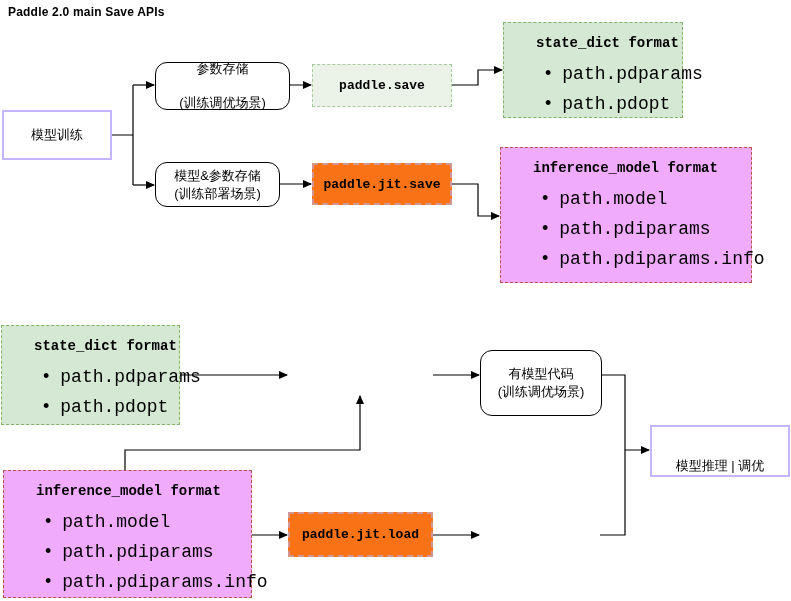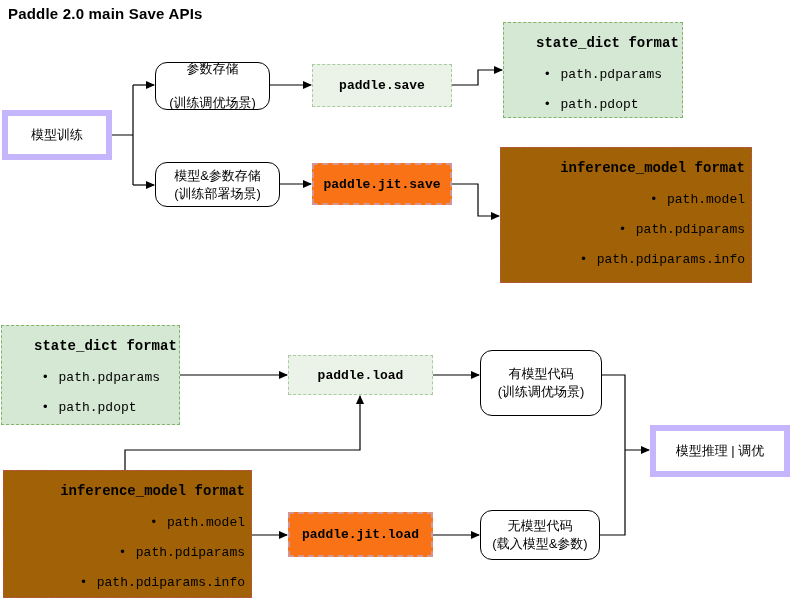--- a/index.html
+++ b/index.html
@@ -2,35 +2,35 @@
 <html><head>
 <meta charset="utf-8">
 <style>
   html,body{margin:0;padding:0;background:#ffffff;}
   .canvas{
     position:relative;width:791px;height:601px;background:#ffffff;overflow:hidden;
     font-family:"Liberation Sans",sans-serif;color:#000;
   }
   .connectors{position:absolute;left:0;top:0;width:791px;height:601px;}
   .node{position:absolute;box-sizing:border-box;}
-  .section-title{position:absolute;font-size:15px;font-weight:bold;letter-spacing:.2px;}
-  .rect{border:6px solid #c4b5fd;background:#fff;}
+  .section-title{position:absolute;font-size:12px;font-weight:bold;letter-spacing:.2px;}
+  .rect{border:2px solid #c4b5fd;background:#fff;}
   .rounded{border:1px solid #000;border-radius:12px;background:#fff;}
   .center{display:flex;flex-direction:column;align-items:center;justify-content:center;text-align:center;}
   .cn{font-size:13px;line-height:1.35;}
   .mono{font-family:"Liberation Mono","DejaVu Sans Mono",monospace;}
   .api{display:flex;align-items:center;justify-content:center;text-align:center;
        font-weight:bold;font-size:13px;}
   .api-green{background:#ebf3e8;border:1px dashed #a9cba0;}
   .api-red{background:#f97316;border:2px dashed #d29794;}
   .fmt{display:block;text-align:left;padding:12px 6px 0 32px;}
   .fmt-green{background:#d5e8d4;border:1px dashed #82b366;}
-  .fmt-red{background:#a16207;border:1px dashed #b85450;text-align:right;}
+  .fmt-red{background:#f0abfc;border:1px dashed #b85450;}
   .fmt-title{font-weight:bold;font-size:14px;line-height:17px;margin-bottom:13px;white-space:nowrap;}
-  .fmt-item{font-size:13px;line-height:17px;margin-bottom:12px;padding-left:9px;white-space:nowrap;}
+  .fmt-item{font-size:18px;line-height:17px;margin-bottom:12px;padding-left:9px;white-space:nowrap;}
   .fmt-item::before{content:"•";font-family:"Liberation Sans",sans-serif;margin-right:11px;}
 </style>
 </head>
 <body>
 
 <div class="canvas">
 
   <svg class="connectors" viewBox="0 0 791 601" xmlns="http://www.w3.org/2000/svg">
     <defs>
       <marker id="arr" markerWidth="9" markerHeight="8" refX="8" refY="4" orient="auto" markerUnits="userSpaceOnUse">
@@ -55,21 +55,21 @@
       <path d="M602,375 H625 V450 M600,535 H625 V450 M625,450 H649" marker-end="url(#arr)"></path>
     </g>
   </svg>
 
   <div class="section-title" style="left:8px;top:5px;">Paddle 2.0 main Save APIs</div>
 
   <div class="node rect center cn" style="left:2px;top:110px;width:110px;height:50px;">
     <div>模型训练</div>
   </div>
 
-  <div class="node rounded center cn" style="left:155px;top:62px;width:115px;height:48px;gap:16px;">
+  <div class="node rounded center cn" style="left:155px;top:62px;width:135px;height:48px;gap:16px;">
     <div>参数存储</div>
     <div>(训练调优场景)</div>
   </div>
 
   <div class="node rounded center cn" style="left:155px;top:162px;width:125px;height:45px;justify-content:center;">
     <div>模型&amp;参数存储</div>
     <div>(训练部署场景)</div>
   </div>
 
   <div class="node api api-green mono" style="left:312px;top:64px;width:140px;height:43px;">
@@ -99,35 +99,28 @@
     <div class="fmt-item">path.pdopt</div>
   </div>
 
   <div class="node fmt fmt-red mono" style="left:3px;top:470px;width:249px;height:128px;">
     <div class="fmt-title">inference_model format</div>
     <div class="fmt-item">path.model</div>
     <div class="fmt-item">path.pdiparams</div>
     <div class="fmt-item">path.pdiparams.info</div>
   </div>
 
-  <div class="node api api-green mono" style="left:288px;top:355px;width:145px;height:40px;">
-    <span>paddle.load</span>
-  </div>
 
   <div class="node api api-red mono" style="left:288px;top:512px;width:145px;height:45px;">
     <span>paddle.jit.load</span>
   </div>
 
   <div class="node rounded center cn" style="left:480px;top:350px;width:122px;height:66px;">
     <div>有模型代码</div>
     <div>(训练调优场景)</div>
   </div>
 
-  <div class="node rounded center cn" style="left:480px;top:510px;width:120px;height:50px;">
-    <div>无模型代码</div>
-    <div>(载入模型&amp;参数)</div>
-  </div>
 
-  <div class="node rect center cn" style="left:650px;top:425px;width:140px;height:52px;">
+  <div class="node rect center cn" style="left:650px;top:425px;width:140px;height:52px;justify-content:flex-end;">
     <div>模型推理 | 调优</div>
   </div>
 
 </div>
 
 </body></html>

